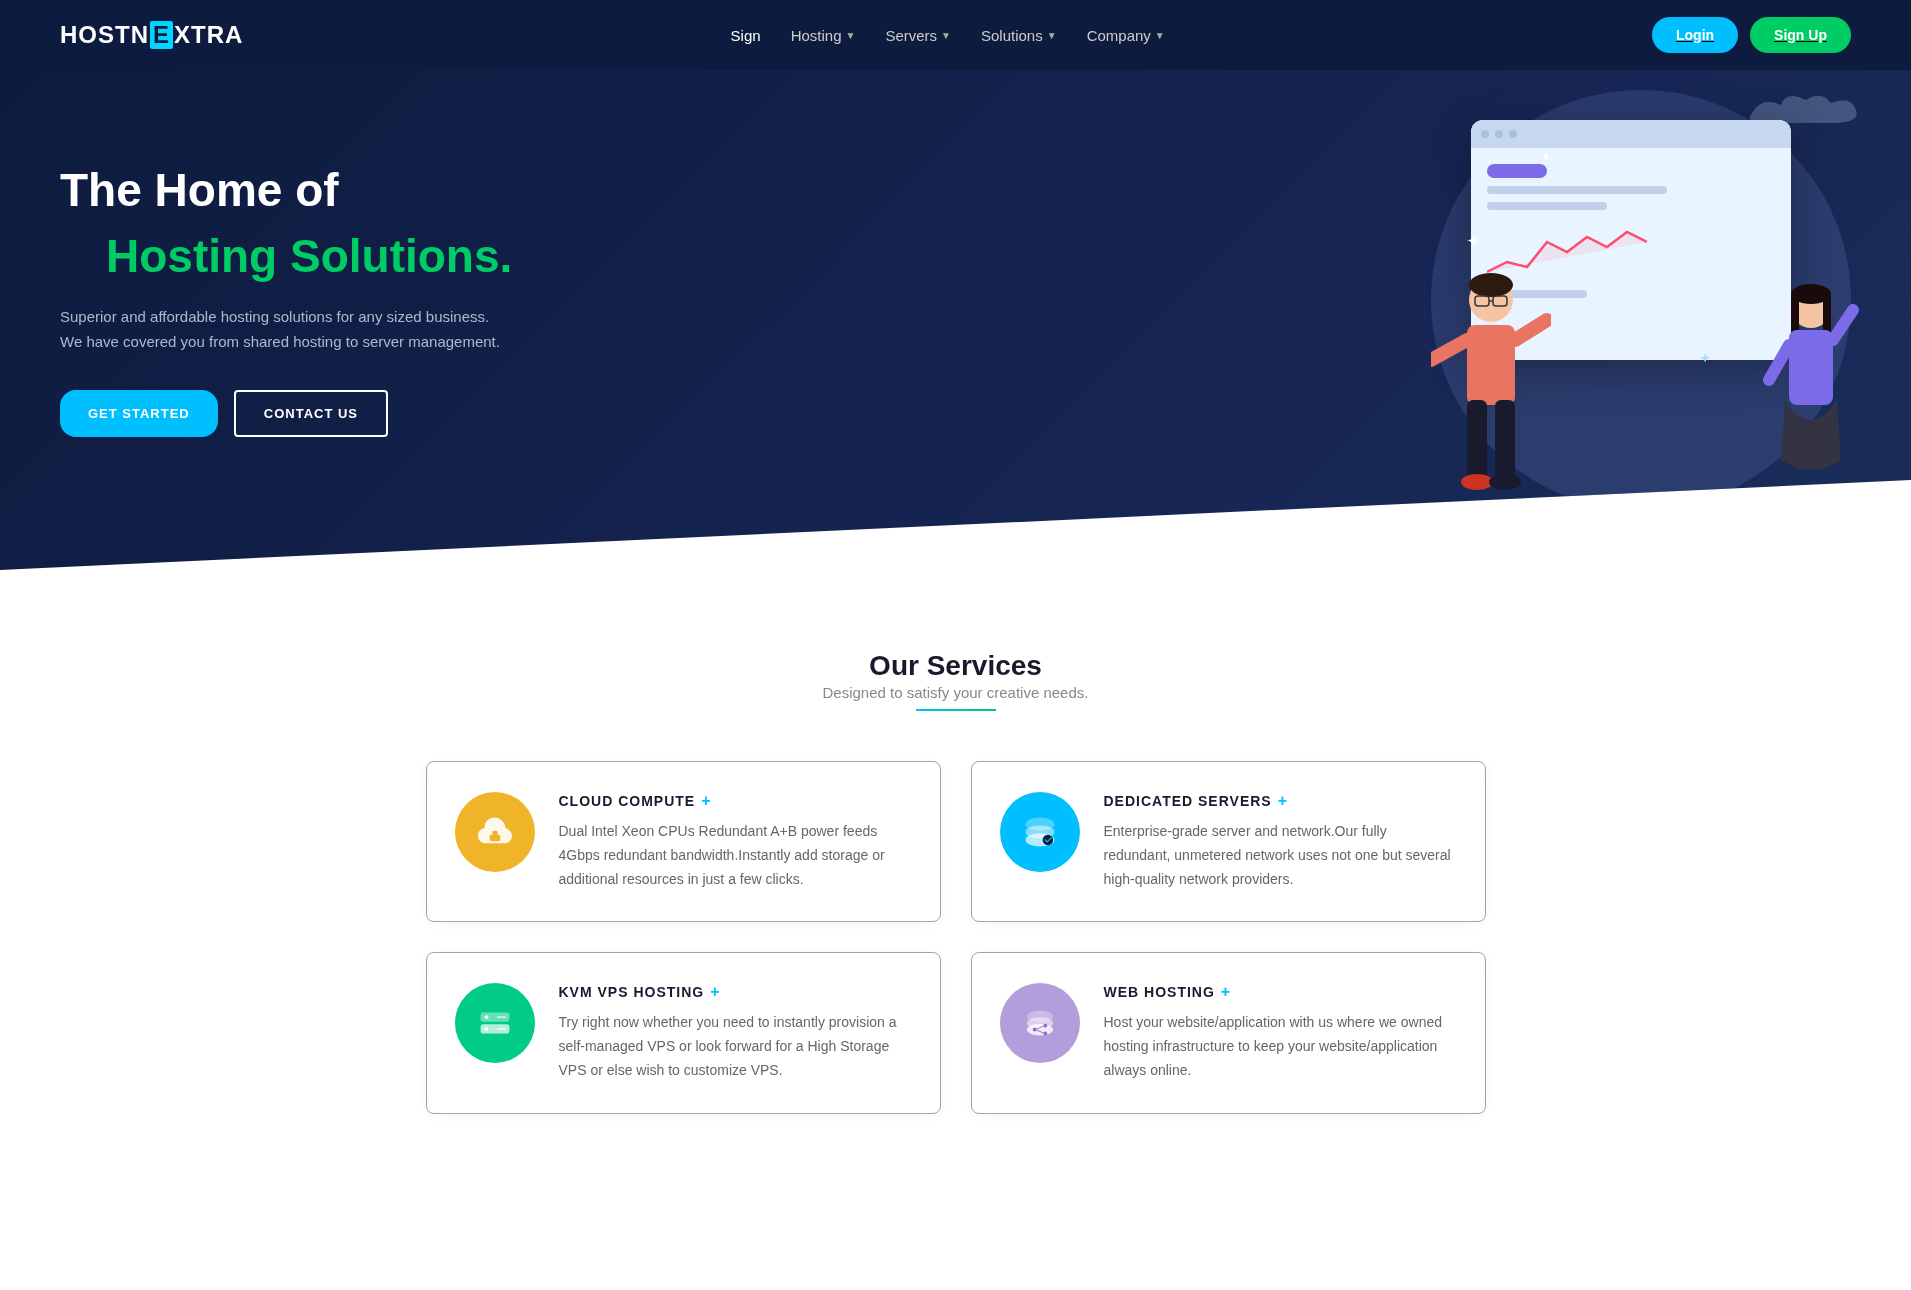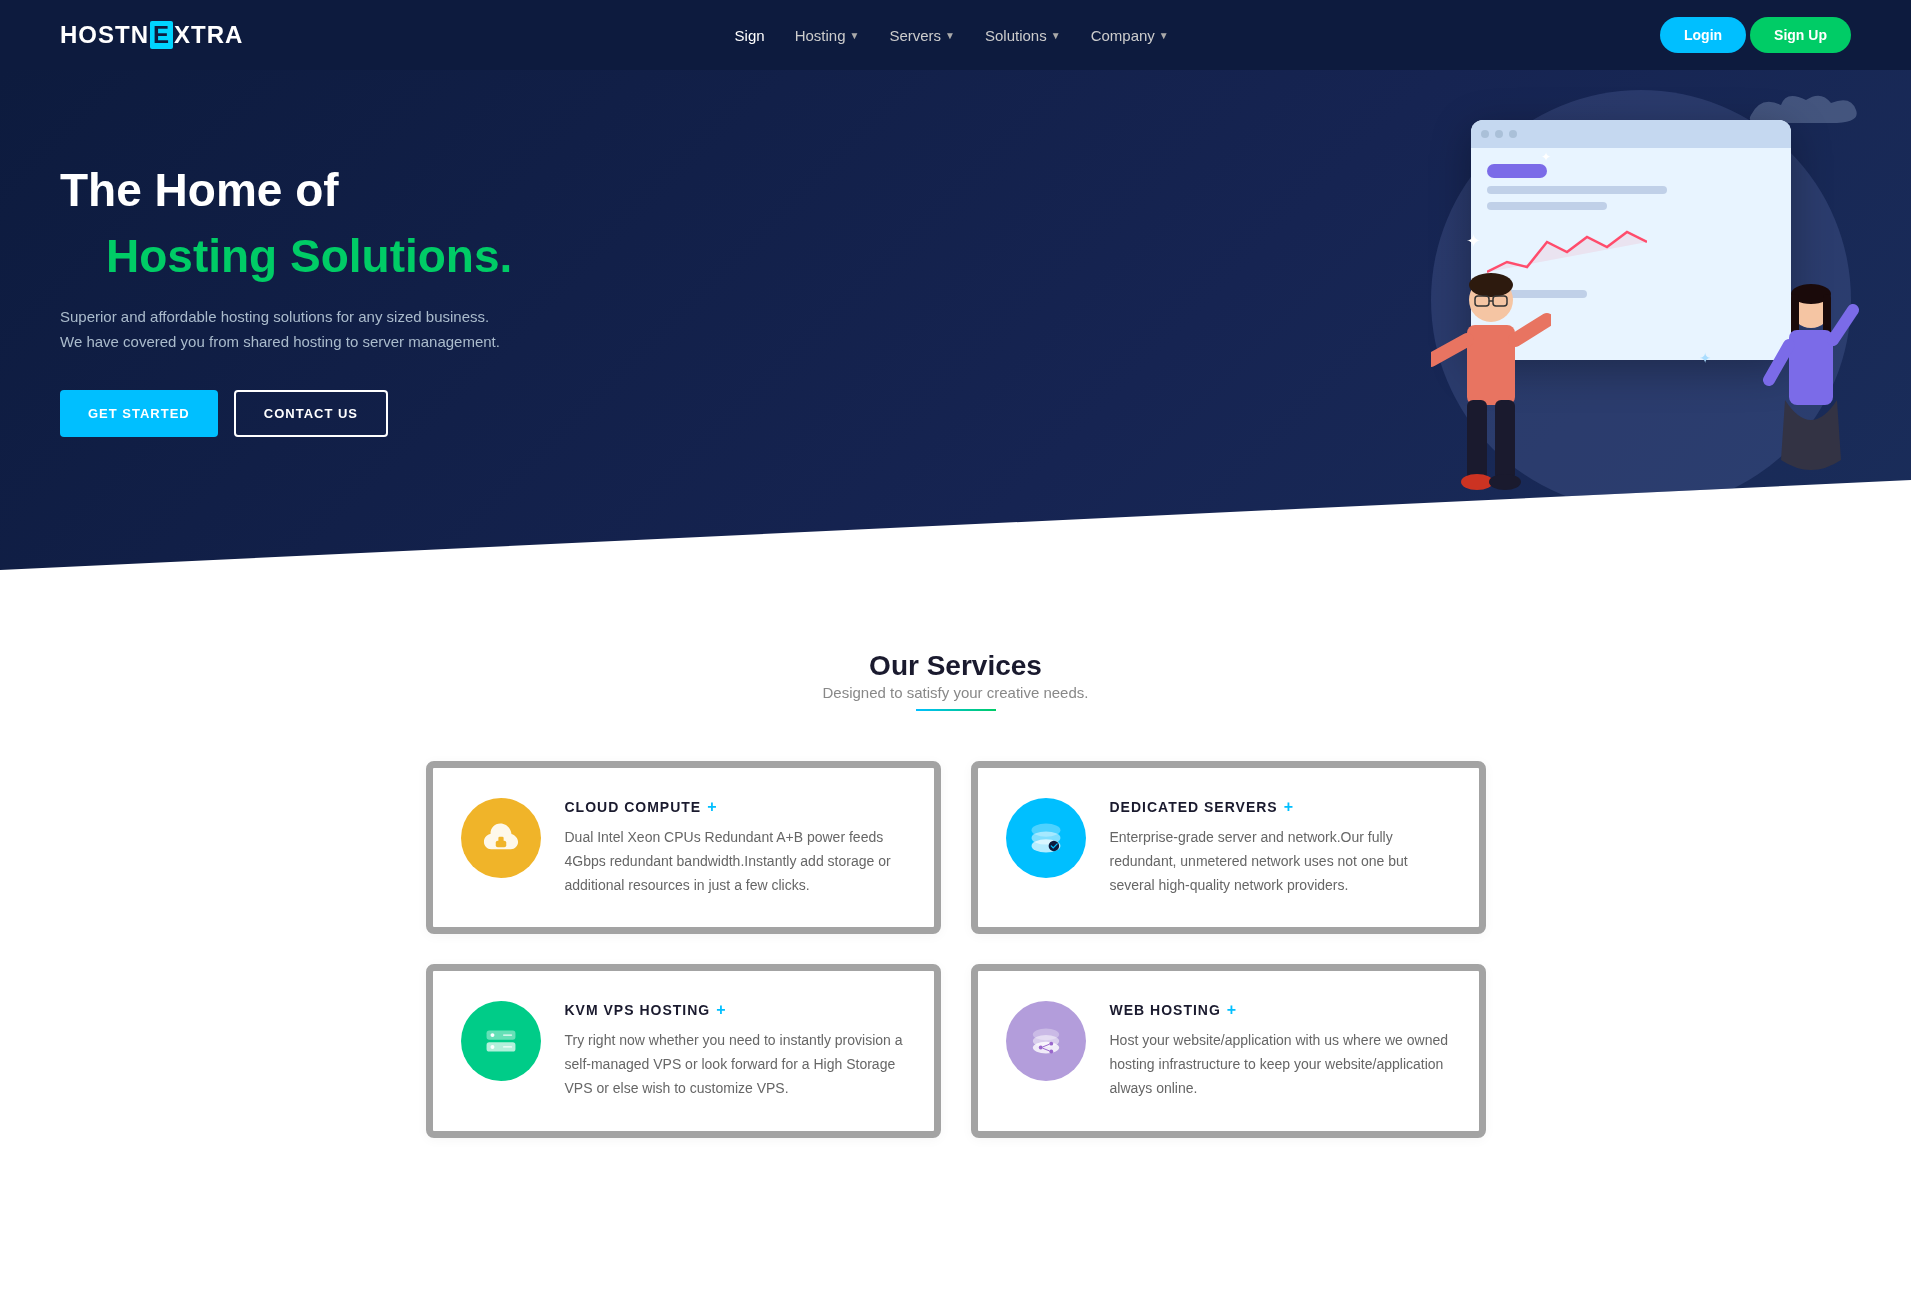--- a/index.html
+++ b/index.html
@@ -46,21 +46,22 @@
       align-items: center;
       gap: 4px;
     }
     .nav-links .active { color: #fff; }
     .dropdown-arrow {
       font-size: 10px;
       color: #aaa;
     }
     .nav-buttons {
       display: flex;
-      gap: 4px;
+      gap: 12px;
+      text-decoration: underline;
     }
     .btn-login {
       background: #00bfff;
       color: #fff;
       border: none;
       padding: 10px 24px;
       border-radius: 25px;
       font-size: 14px;
       font-weight: 600;
       cursor: pointer;
@@ -116,21 +117,21 @@
     }
     .hero-buttons {
       display: flex;
       gap: 16px;
     }
     .btn-get-started {
       background: #00bfff;
       color: #fff;
       border: none;
       padding: 14px 28px;
-      border-radius: 4px;
+      border-radius: 16px;
       font-size: 13px;
       font-weight: 700;
       letter-spacing: 1px;
       cursor: pointer;
       text-transform: uppercase;
     }
     .btn-contact {
       background: transparent;
       color: #fff;
       border: 2px solid #fff;
@@ -259,21 +260,21 @@
       grid-template-columns: 1fr 1fr;
       gap: 30px;
       max-width: 1060px;
       margin: 0 auto;
     }
     .service-card {
       display: flex;
       align-items: flex-start;
       gap: 24px;
       background: #fff;
-      border: 7px solid #a3a3a3;
+      border: 1px solid #a3a3a3;
       border-radius: 8px;
       padding: 30px 28px;
       box-shadow: 0 2px 12px rgba(0,0,0,0.04);
     }
     .service-icon-wrap {
       width: 80px;
       height: 80px;
       border-radius: 50%;
       display: flex;
       align-items: center;

